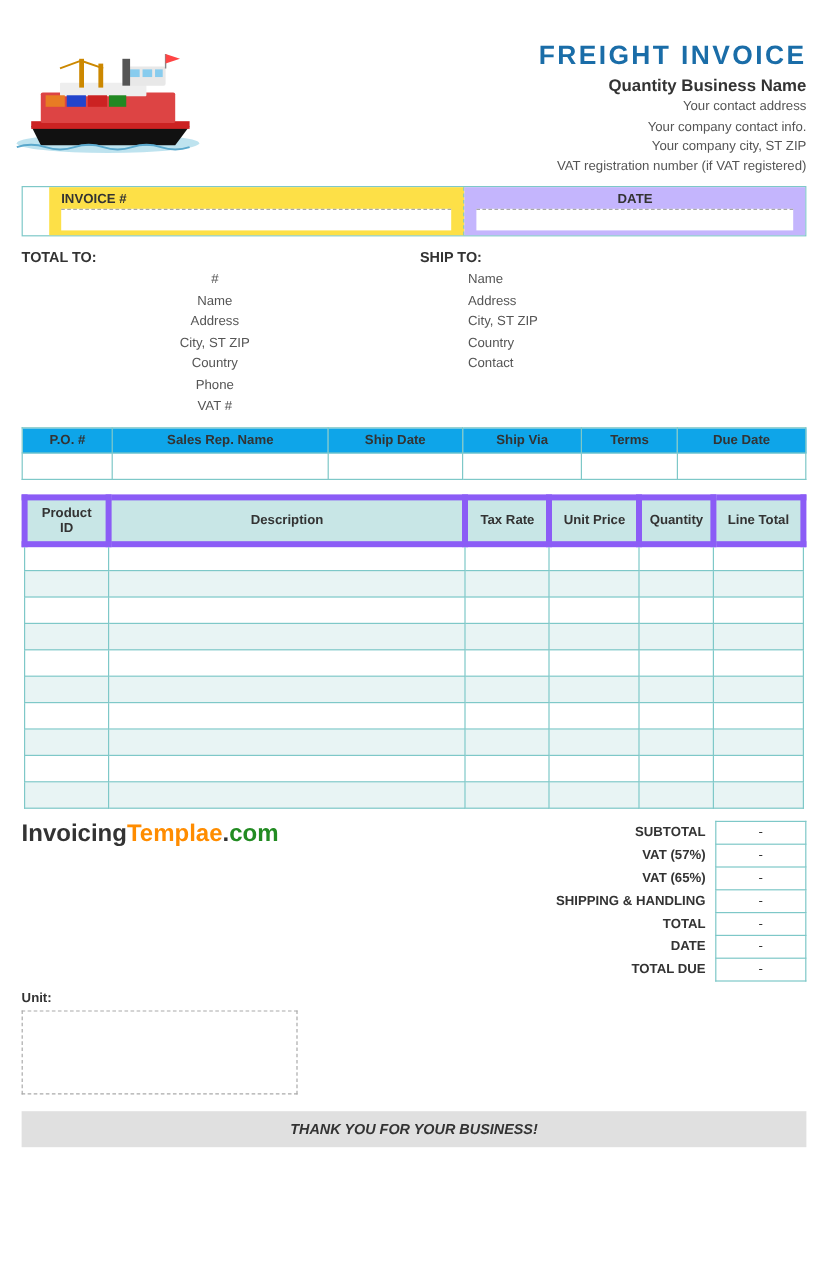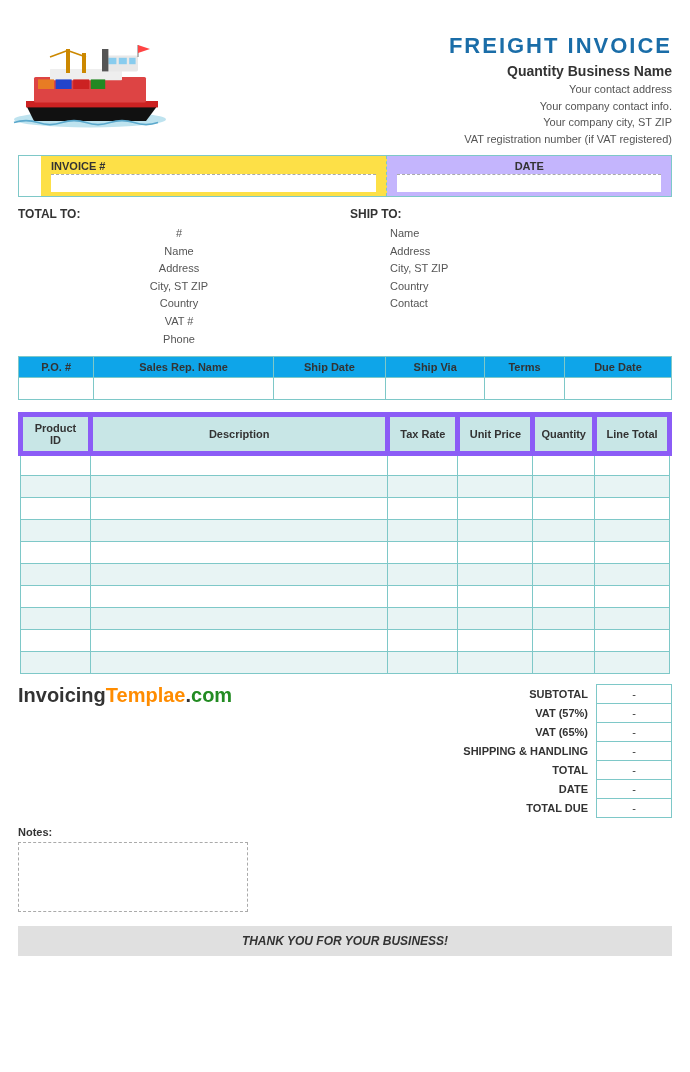--- a/index.html
+++ b/index.html
@@ -329,22 +329,22 @@
   </div>
 
   <div class="bill-ship">
     <div class="bill-col">
       <div class="section-label">TOTAL TO:</div>
       <div class="info-row">#</div>
       <div class="info-row">Name</div>
       <div class="info-row">Address</div>
       <div class="info-row">City, ST ZIP</div>
       <div class="info-row">Country</div>
+      <div class="info-row">Phone</div>
       <div class="info-row">VAT #</div>
-      <div class="info-row">Phone</div>
     </div>
     <div class="ship-col">
       <div class="section-label">SHIP TO:</div>
       <div class="info-row">Name</div>
       <div class="info-row">Address</div>
       <div class="info-row">City, ST ZIP</div>
       <div class="info-row">Country</div>
       <div class="info-row">Contact</div>
     </div>
   </div>
@@ -506,21 +506,21 @@
           <td class="label-cell">TOTAL DUE</td>
           <td class="value-cell">-</td>
         </tr>
       </tbody>
         </table>
     </div>
   </div>
 
   <div class="notes-section">
     <div class="notes-left">
-      <div class="notes-label">Notes:</div>
+      <div class="notes-label">Unit:</div>
       <div class="notes-box"></div>
     </div>
     <div class="notes-right">
       
     </div>
   </div>
 
   <div class="footer">
     <span>THANK YOU FOR YOUR BUSINESS!</span>
   </div>

